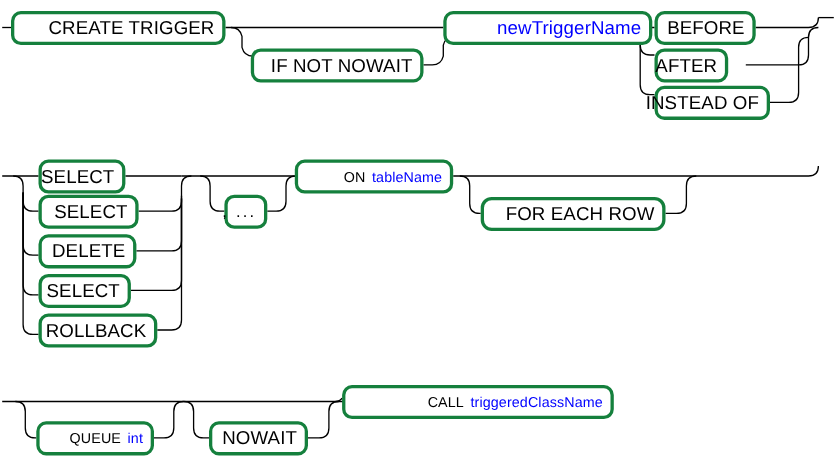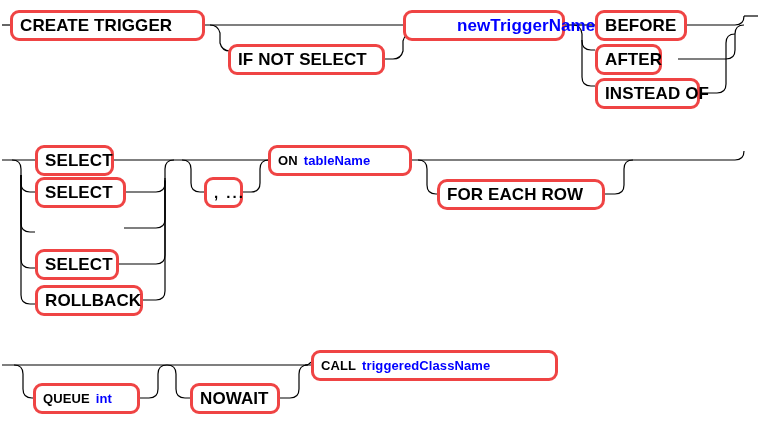--- a/index.html
+++ b/index.html
@@ -30,30 +30,29 @@
   }
   .rail {
     fill: none;
     stroke: #000000;
     stroke-width: 1.2;
   }
   
   .node {
     position: absolute;
     box-sizing: border-box;
-    border: 3px solid #ef4444;
+    border: 3px solid #15803d;
     border-radius: 9px;
     background: #ffffff;
     display: flex;
     align-items: center;
-    justify-content: flex-start;
+    justify-content: flex-end;
     white-space: nowrap;
     line-height: 1;
     z-index: 3;
-    font-weight: bold;
   }
   .node .txt {
     font-family: "Liberation Sans", sans-serif;
     font-size: 17px;
     color: #000000;
     letter-spacing: 0.1px;
     padding: 0 7px;
   }
   .node .txt.kw {
     color: #000000;
@@ -133,24 +132,24 @@
     <path class="rail" d="M 280 398 h 10 q 9 0 9 -9 v -15 q 0 -9 9 -9"></path>
 
     <path class="rail" d="M 305 365 q 4 0 6 -3"></path>
   </svg>
 
   <div class="node" style="left:10px; top:10px; width:195px; height:31px;">
     <span class="txt kw">CREATE TRIGGER</span>
   </div>
 
   <div class="node" style="left:228px; top:44px; width:157px; height:31px;">
-    <span class="txt kw">IF NOT SELECT</span>
-  </div>
-
-  <div class="node" style="left:403px; top:10px; width:162px; height:31px;padding-left:44px;">
+    <span class="txt kw">IF NOT NOWAIT</span>
+  </div>
+
+  <div class="node" style="left:403px; top:10px; width:190px; height:31px;padding-left:44px;">
     <span class="txt ident">newTriggerName</span>
   </div>
 
   <div class="node" style="left:595px; top:10px; width:92px; height:31px;">
     <span class="txt kw">BEFORE</span>
   </div>
 
   <div class="node" style="left:595px; top:44px; width:67px; height:31px;">
     <span class="txt kw">AFTER</span>
   </div>
@@ -160,20 +159,23 @@
   </div>
 
   <div class="node" style="left:35px; top:145px; width:79px; height:31px;">
     <span class="txt kw">SELECT</span>
   </div>
 
   <div class="node" style="left:35px; top:177px; width:91px; height:31px;">
     <span class="txt kw">SELECT</span>
   </div>
 
+  <div class="node" style="left:35px; top:213px; width:89px; height:31px;">
+    <span class="txt kw">DELETE</span>
+  </div>
 
   <div class="node" style="left:35px; top:249px; width:84px; height:31px;">
     <span class="txt kw">SELECT</span>
   </div>
 
   <div class="node" style="left:35px; top:285px; width:108px; height:31px;">
     <span class="txt kw">ROLLBACK</span>
   </div>
 
   <div class="node small" style="left:204px; top:177px; width:39px; height:31px;">

